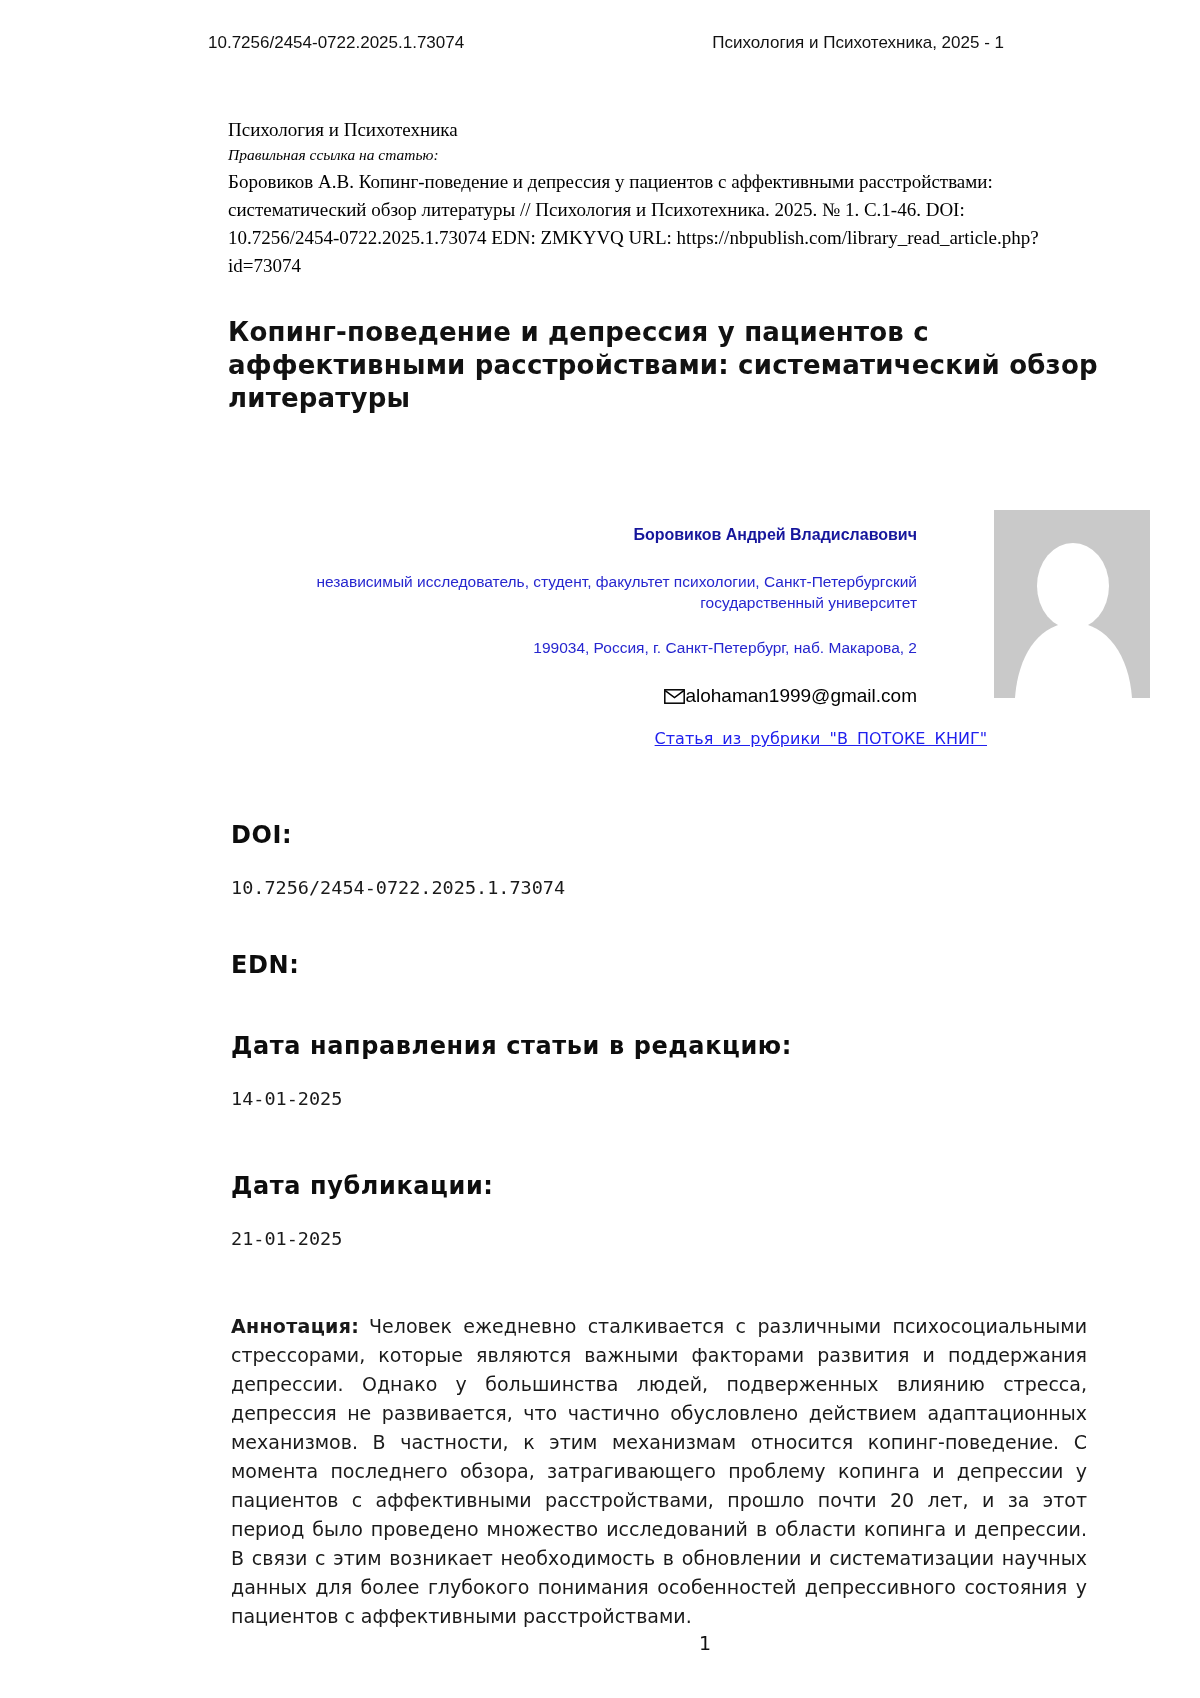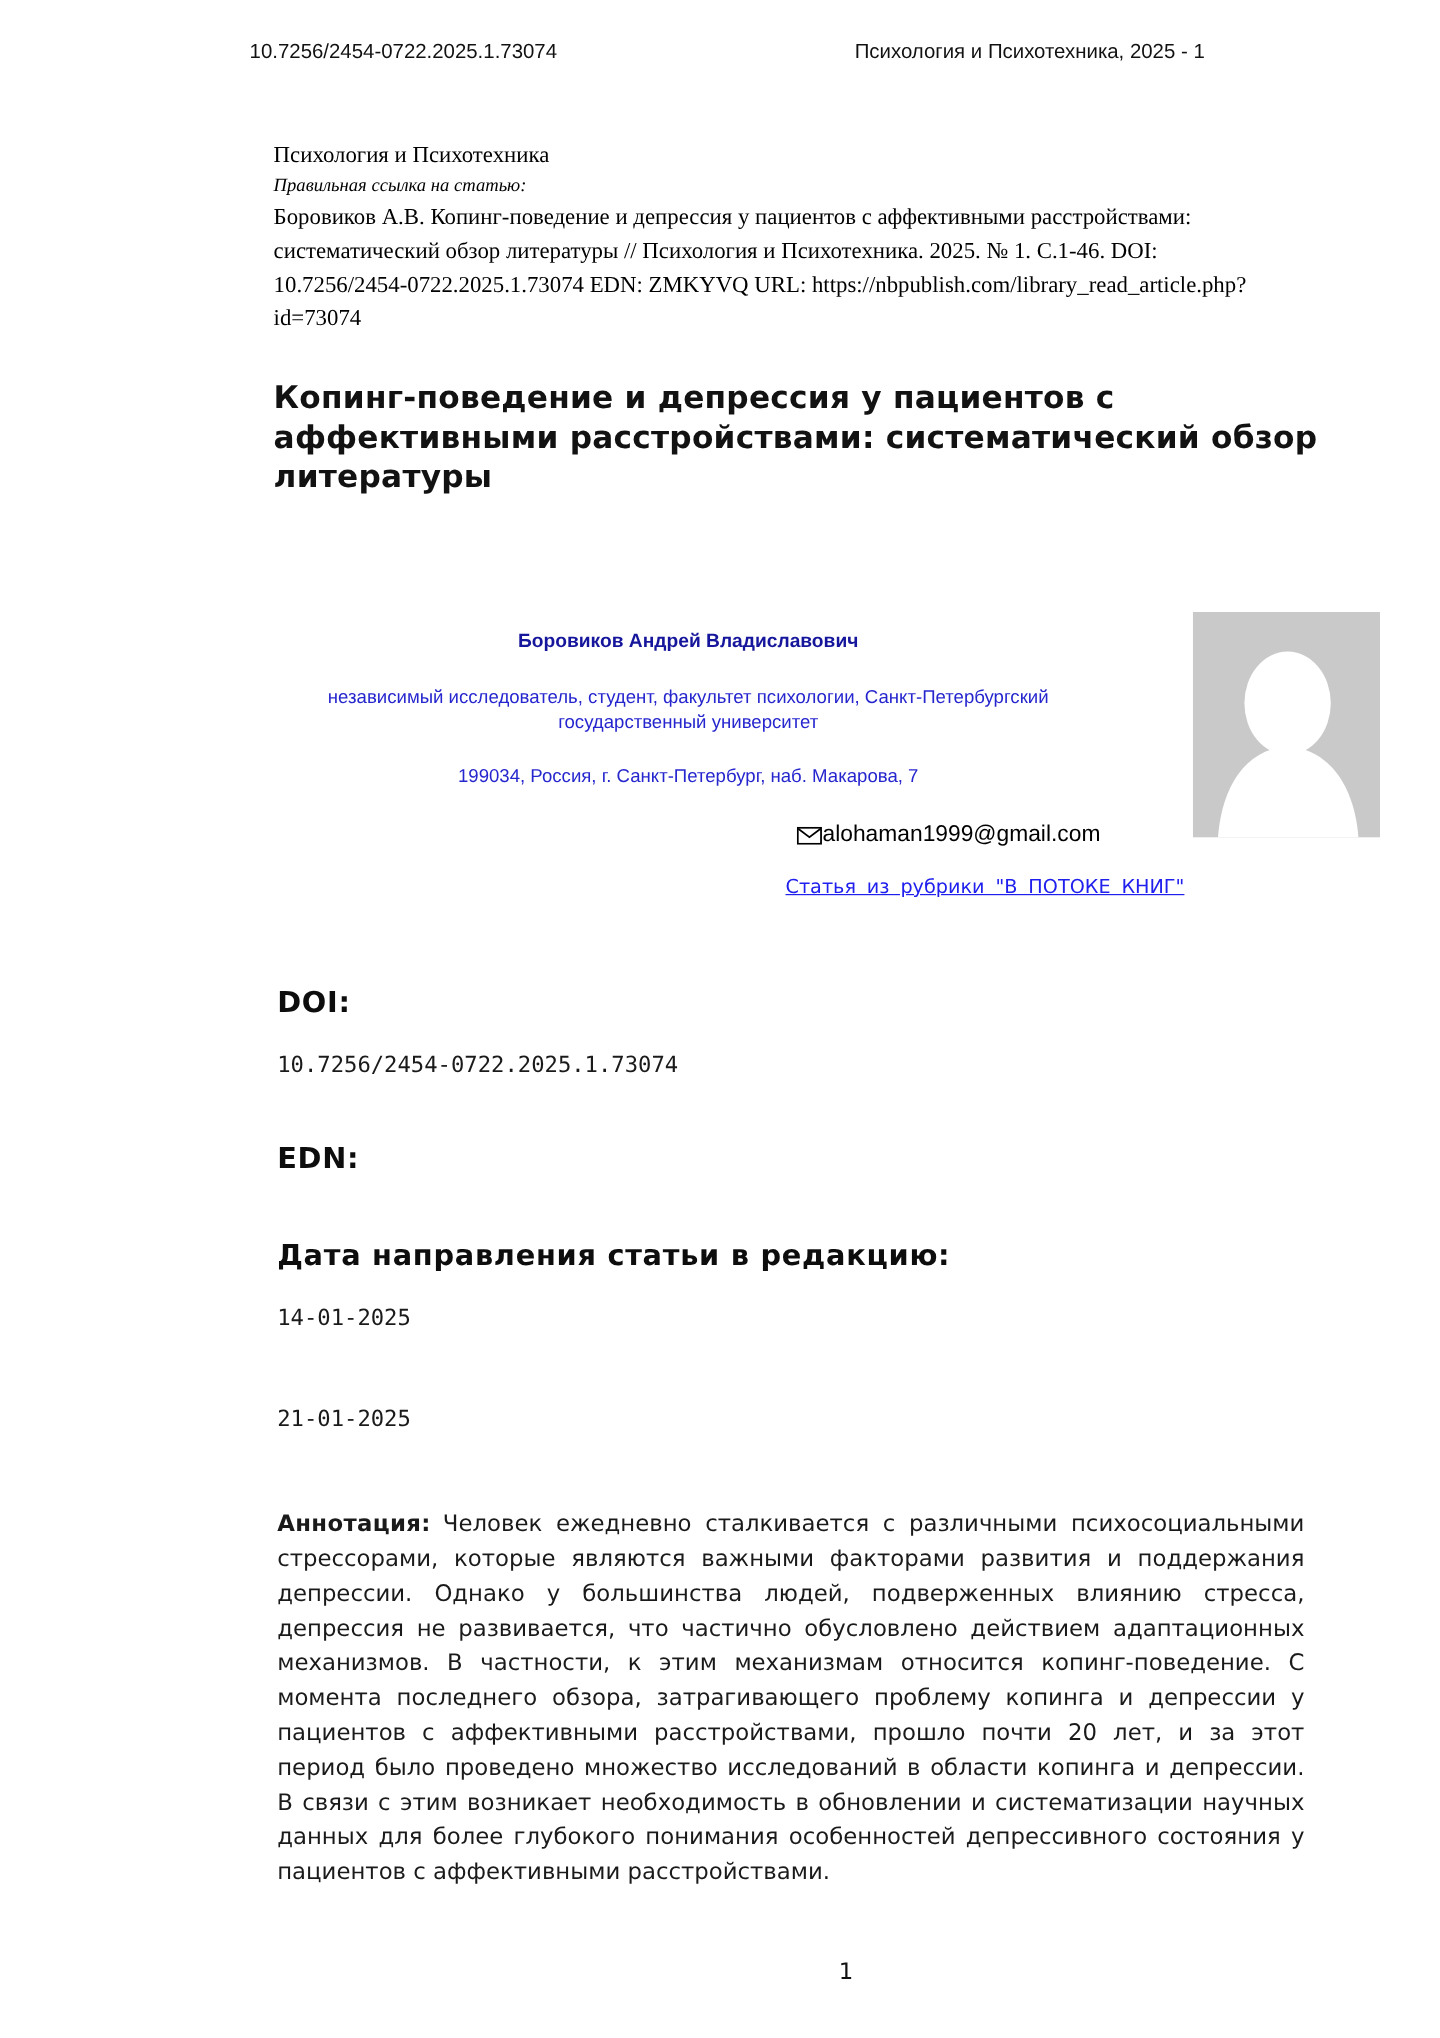--- a/index.html
+++ b/index.html
@@ -21,21 +21,21 @@
   .citation-ref-label { font-style:italic; font-size:15.5px; line-height:22px; margin-top:2px; }
   .citation-text { margin-top:2px; line-height:28px; }
   
   .article-title {
     margin:36px 0 0 178px; width:884px;
     font-family:"DejaVu Sans", sans-serif; font-weight:bold;
     font-size:26px; line-height:33px; color:#121212; letter-spacing:0.2px;
   }
   
   .author-row { margin:95px 0 0 180px; width:925px; display:flex; align-items:flex-start; }
-  .author-text { width:687px; text-align:center; font-size:15.5px; }
+  .author-text { width:687px; text-align:right; font-size:15.5px; }
   .author-name { margin-top:16px; font-weight:bold; font-size:16px; color:#16169c; }
   .author-affiliation { margin-top:27px; line-height:21px; color:#2626cf; }
   .author-address { margin-top:26px; color:#2626cf; }
   .author-email { margin-top:28px; display:flex; justify-content:flex-end; align-items:center;
     gap:0; font-size:19px; color:#000; }
   .avatar-box { margin-left:77px; width:161px; height:188px; flex:none; }
   
   .rubric-row { margin-top:22px; padding-right:163px; text-align:right;
     font-family:"DejaVu Sans", sans-serif; font-size:16px; word-spacing:4px; }
   .rubric-link { color:#2020ee; text-decoration:underline; cursor:pointer; }
@@ -72,21 +72,21 @@
     <div class="citation-ref-label">Правильная ссылка на статью:</div>
     <div class="citation-text">Боровиков А.В. Копинг-поведение и депрессия у пациентов с аффективными расстройствами: систематический обзор литературы // Психология и Психотехника. 2025. № 1. С.1-46. DOI: 10.7256/2454-0722.2025.1.73074 EDN: ZMKYVQ URL: https://nbpublish.com/library_read_article.php?id=73074</div>
   </div>
 
   <h1 class="article-title">Копинг-поведение и депрессия у пациентов с аффективными расстройствами: систематический обзор литературы</h1>
 
   <div class="author-row">
     <div class="author-text">
       <div class="author-name">Боровиков Андрей Владиславович</div>
       <div class="author-affiliation">независимый исследователь, студент, факультет психологии, Санкт-Петербургский государственный университет</div>
-      <div class="author-address">199034, Россия, г. Санкт-Петербург, наб. Макарова, 7</div>
+      <div class="author-address">199034, Россия, г. Санкт-Петербург, наб. Макарова, 2</div>
       <div class="author-email">
         <span style="display:inline-flex;">
           <svg width="21" height="15" viewBox="0 0 21 15">
             <rect x="0.8" y="0.8" width="19.4" height="13.4" fill="none" stroke="#000" stroke-width="1.5"></rect>
             <path d="M1.2 1.6 L10.5 8.6 L19.8 1.6" fill="none" stroke="#000" stroke-width="1.5"></path>
           </svg>
         </span>
         <span>alohaman1999@gmail.com</span>
       </div>
     </div>
@@ -111,20 +111,21 @@
       <div class="meta-value">10.7256/2454-0722.2025.1.73074</div>
     </div>
     <div class="meta-section">
       <div class="meta-label">EDN:</div>
     </div>
     <div class="meta-section mb-lg">
       <div class="meta-label">Дата направления статьи в редакцию:</div>
       <div class="meta-value">14-01-2025</div>
     </div>
     <div class="meta-section mb-lg">
+      <div class="meta-label">Дата публикации:</div>
       <div class="meta-value">21-01-2025</div>
     </div>
   </div>
 
   <p class="abstract"><span class="abstract-label">Аннотация:</span><span>Человек ежедневно сталкивается с различными психосоциальными стрессорами, которые являются важными факторами развития и поддержания депрессии. Однако у большинства людей, подверженных влиянию стресса, депрессия не развивается, что частично обусловлено действием адаптационных механизмов. В частности, к этим механизмам относится копинг-поведение. С момента последнего обзора, затрагивающего проблему копинга и депрессии у пациентов с аффективными расстройствами, прошло почти 20 лет, и за этот период было проведено множество исследований в области копинга и депрессии. В связи с этим возникает необходимость в обновлении и систематизации научных данных для более глубокого понимания особенностей депрессивного состояния у пациентов с аффективными расстройствами.</span></p>
 
   <div class="page-footer">1</div>
 
 </div>
 

